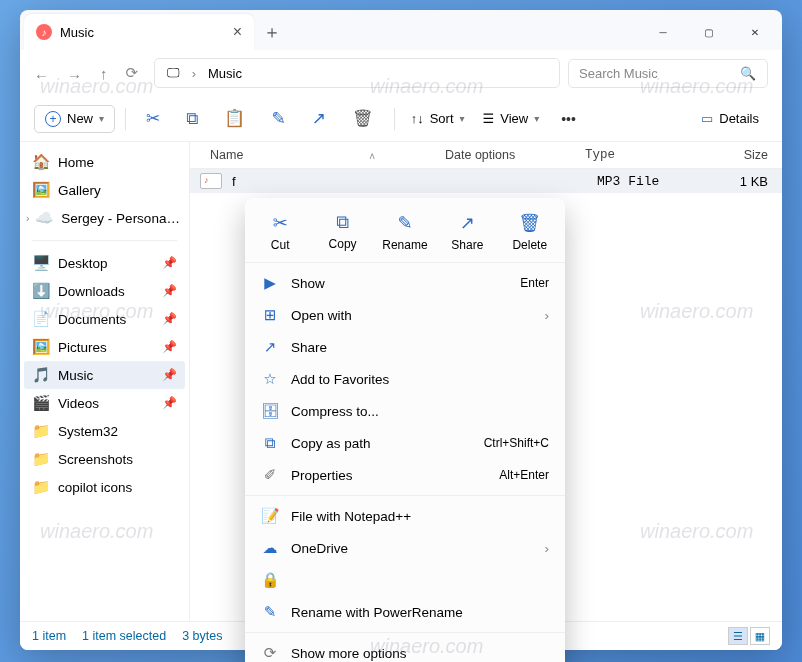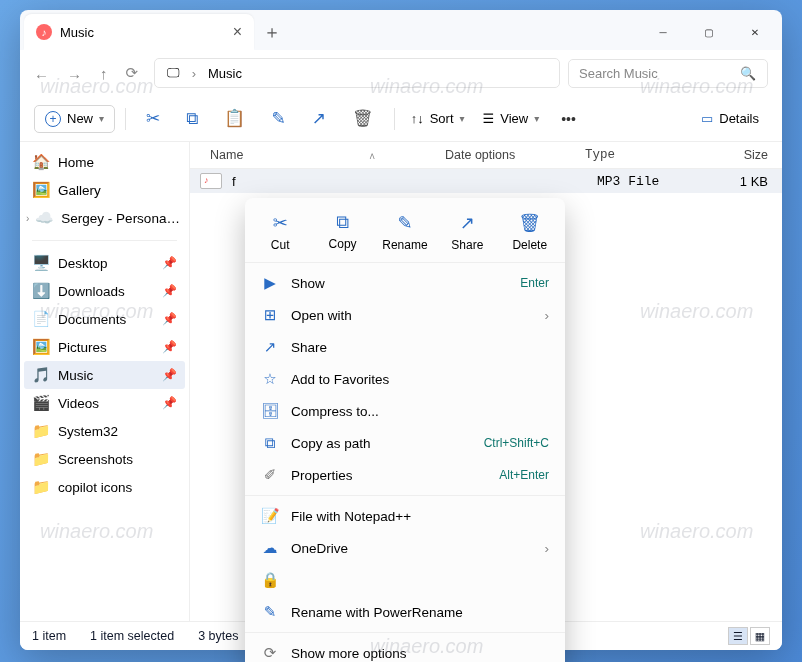--- a/index.html
+++ b/index.html
@@ -34,32 +34,32 @@
 .srow .pin { margin-left: auto; color: #888; font-size: 12px; }
 .sdiv { height: 1px; background: #eee; margin: 8px 12px; }
 .main { flex: 1; display: flex; flex-direction: column; }
 .cols { display: flex; font-size: 12.5px; color: #444; border-bottom: 1px solid #eee; padding: 6px 0; }
 .cols span { padding: 0 10px; }
 .c1 { width: 245px; display:flex; align-items:flex-end; gap:23px;} .c2 { width: 140px; } .c3 { width: 100px; font-family: Liberation Mono, monospace; } .c4 { flex:1; text-align:right; padding-right:14px !important;}
 .row { display: flex; font-size: 13px; padding: 4px 0; background: #eef1f6; align-items: center; }
 .row span { padding: 0 10px; }
 .ficon { display:inline-block; width:16px; height:16px; background:#fff; border:1px solid #bbb; border-radius:2px; position:relative; margin-left:10px;}
 .ficon::after{content:"♪"; position:absolute; font-size:9px; left:3px; top:1px; color:#e55;}
-.status { display: flex; align-items: center; gap: 24px; padding: 5px 12px; font-size: 12.5px; color: #0f172a; border-top:1px solid #eee; background:#fff;}
+.status { display: flex; align-items: center; gap: 16px; padding: 5px 12px; font-size: 12.5px; color: #0369a1; border-top:1px solid #eee; background:#fff;}
 .status .views { margin-left: auto; display:flex; gap:2px;}
 .views span{ width:20px; height:18px; border:1px solid #ccc; display:flex;align-items:center;justify-content:center; font-size:11px; cursor:pointer;}
 .views span.on{ background:#d8e4f5;}
 .ctx { position: absolute; left: 245px; top: 198px; width: 320px; background: #fcfcfc; border-radius: 8px; box-shadow: 0 12px 30px rgba(0,0,0,.25); padding: 8px 0; font-size: 13.5px; }
 .ctx .top { display: flex; justify-content: space-around; padding: 6px 4px 10px; border-bottom: 1px solid #eee; margin-bottom:4px;}
 .ctx .top .a { display: flex; flex-direction: column; align-items: center; gap: 4px; font-size: 12px; cursor: pointer; width:56px;}
 .ctx .top .a .ic { color: #2a6cc4; font-size: 18px; }
 .ctx .mi { display: flex; align-items: center; gap: 12px; padding: 7px 16px; cursor: pointer; }
 .ctx .mi .ic { width: 18px; text-align:center; color: #2a6cc4; font-size: 15px; }
 .ctx .mi .ic.gray { color: #777; }
-.ctx .mi .short { margin-left: auto; color: #0f766e; font-size: 12px; }
+.ctx .mi .short { margin-left: auto; color: #000000; font-size: 12px; }
 .ctx .mi .ar { margin-left: auto; color: #888; }
 .ctx hr { border: none; border-top: 1px solid #eee; margin: 4px 0; }
 .wm { position: absolute; color: rgba(120,125,135,.22); font-size: 20px; font-style: italic; pointer-events:none; white-space:nowrap;}
 </style>
 </head>
 <body>
 
 <div class="win">
   <div class="tabs">
     <div class="tab">

